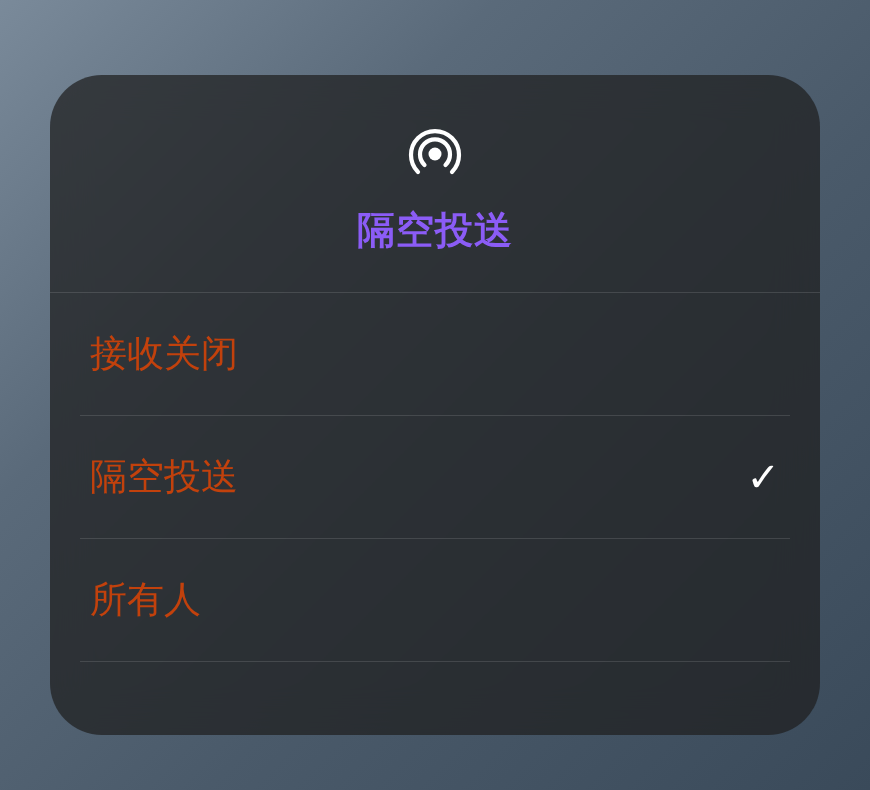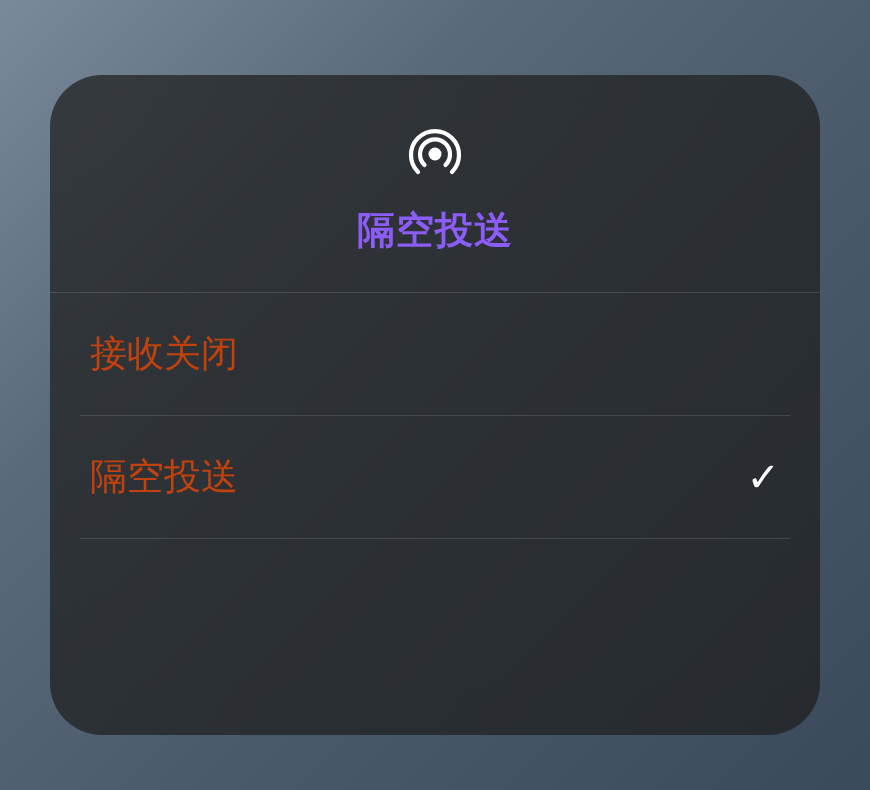--- a/index.html
+++ b/index.html
@@ -110,14 +110,20 @@
         <span class="option-label">接收关闭</span>
 
       </div>
     </div>
     <div class="option-border">
       <div class="option-inner">
         <span class="option-label">隔空投送</span>
         <span class="checkmark visible" id="check-1">✓</span>
       </div>
     </div>
+    <div class="option-border">
+      <div class="option-inner">
+        <span class="option-label">所有人</span>
+
+      </div>
+    </div>
   </div>
 </div>
 
 </body></html>

